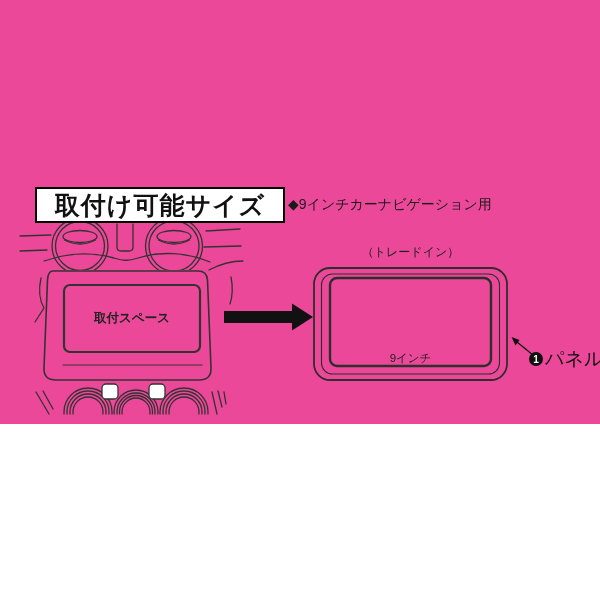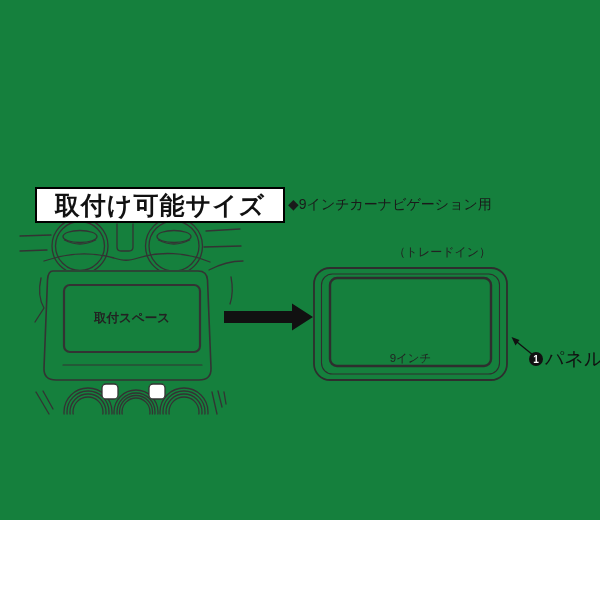--- a/index.html
+++ b/index.html
@@ -1,19 +1,19 @@
 <!DOCTYPE html>
 <html><head>
 <meta charset="utf-8">
 <style>
   html,body{margin:0;padding:0;background:#ffffff;}
   #stage{
     position:relative;
-    width:600px;height:520px;
-    background:#15803d;
+    width:600px;height:424px;
+    background:#ec4899;
     font-family:"Liberation Sans","DejaVu Sans",sans-serif;
     overflow:hidden;
   }
   #lineart{position:absolute;left:0;top:0;z-index:1;}
   .overlay{position:absolute;z-index:2;}
 
   .header-box{
     left:35px;top:187px;width:250px;height:36px;
     background:#ffffff;border:2.5px solid #000000;
     box-sizing:border-box;
@@ -28,21 +28,21 @@
     display:flex;align-items:center;
     font-size:14px;color:#1a1a1a;white-space:nowrap;
   }
   .install-space-label{
     left:64px;top:285px;width:136px;height:67px;
     display:flex;align-items:center;justify-content:center;
     font-size:12.5px;color:#222222;white-space:nowrap;font-weight:bold;
   }
   .tradein-caption{
     left:330px;top:244px;width:161px;
-    text-align:right;font-size:12px;color:#222222;white-space:nowrap;
+    text-align:center;font-size:12px;color:#222222;white-space:nowrap;
   }
   .panel-label{
     left:331px;top:312px;width:159px;
     text-align:center;color:#222222;
     font-size:11.5px;line-height:13.5px;margin-top:40px;
   }
   .callout{
     left:529px;top:351px;height:16px;
     display:flex;align-items:center;gap:2px;
   }

